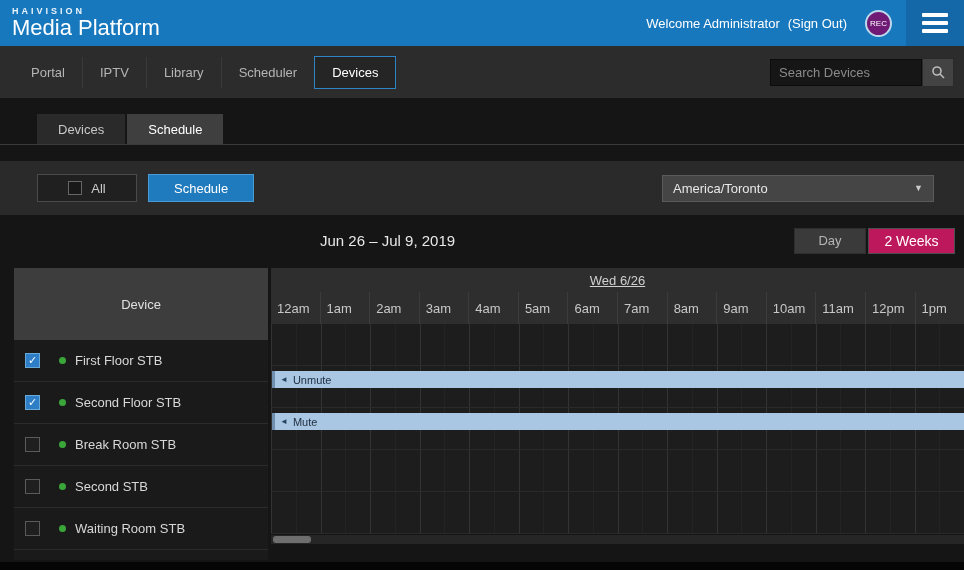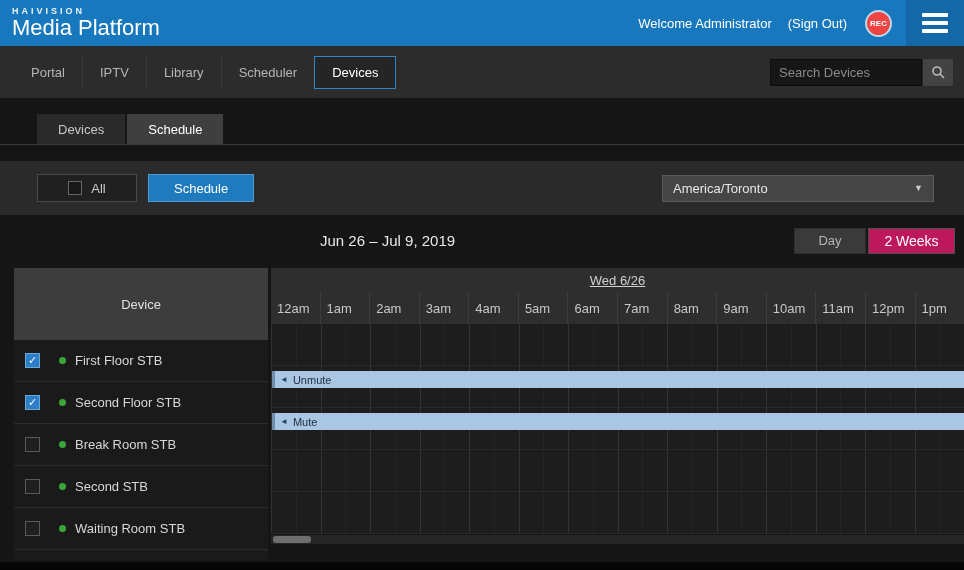--- a/index.html
+++ b/index.html
@@ -9,23 +9,23 @@
     font-family: "Liberation Sans", sans-serif;
     overflow: hidden;
   }
   
   .topbar { height: 46px; background: var(--header-blue, #1878be); display: flex; align-items: center; }
   .brand { margin-left: 12px; display: flex; flex-direction: column; }
   .brand-top { font-size: 9px; letter-spacing: 3px; color: #eaf4fb; font-weight: bold; }
   .brand-bottom { font-size: 22px; color: #fff; line-height: 1.05; }
   .top-right { margin-left: auto; display: flex; align-items: center; }
   .welcome { color: #fff; font-size: 13px; }
-  .signout { color: #fff; font-size: 13px; margin-left: 16px; cursor: pointer; }
-  .rec-badge { width: 27px; height: 27px; border-radius: 50%; border: 2px solid #bcd8ec; background: #ef4444;
-    color: #fff; font-size: 8px; font-weight: bold; display: flex; align-items: center; justify-content: center;
+  .signout { color: #fff; font-size: 13px; margin-left: 8px; cursor: pointer; }
+  .rec-badge { width: 27px; height: 27px; border-radius: 50%; border: 2px solid #bcd8ec; background: #701a75;
+    color: #fff; font-size: 8px; font-weight: normal; display: flex; align-items: center; justify-content: center;
     margin: 0 14px 0 18px; }
   .hamburger { width: 58px; height: 46px; background: #1568a8; display: flex; flex-direction: column;
     justify-content: center; align-items: center; gap: 4px; cursor: pointer; }
   .hamburger span { width: 26px; height: 4px; background: #fff; border-radius: 1px; }
   
   .nav { height: 52px; background: #2c2c2c; display: flex; align-items: center; padding: 0 10px 0 14px; }
   .nav-item { color: #b5b5b5; font-size: 13px; padding: 8px 17px; cursor: pointer; border-left: 1px solid #3a3a3a; }
   .nav-item:first-child { border-left: none; }
   .nav-item.active { border: 1px solid #2f84c4; background: #252525; color: #fff; }
   .nav-search { margin-left: auto; display: flex; align-items: center; }

